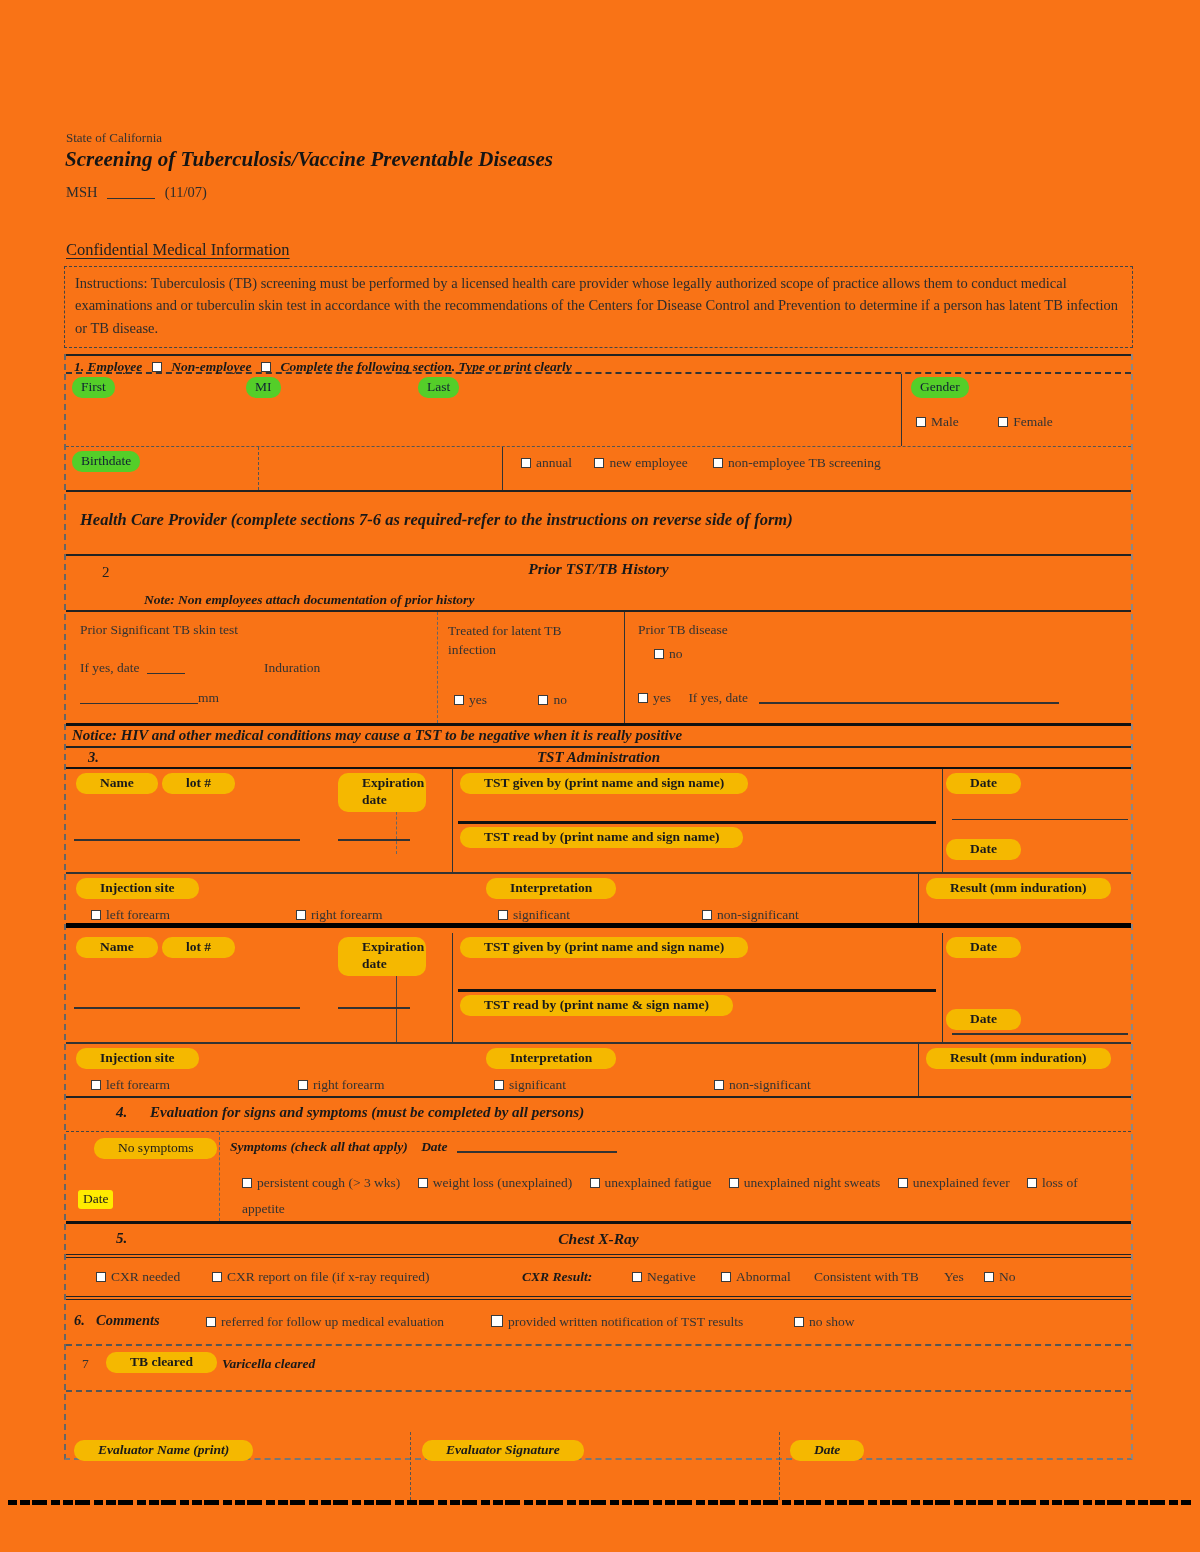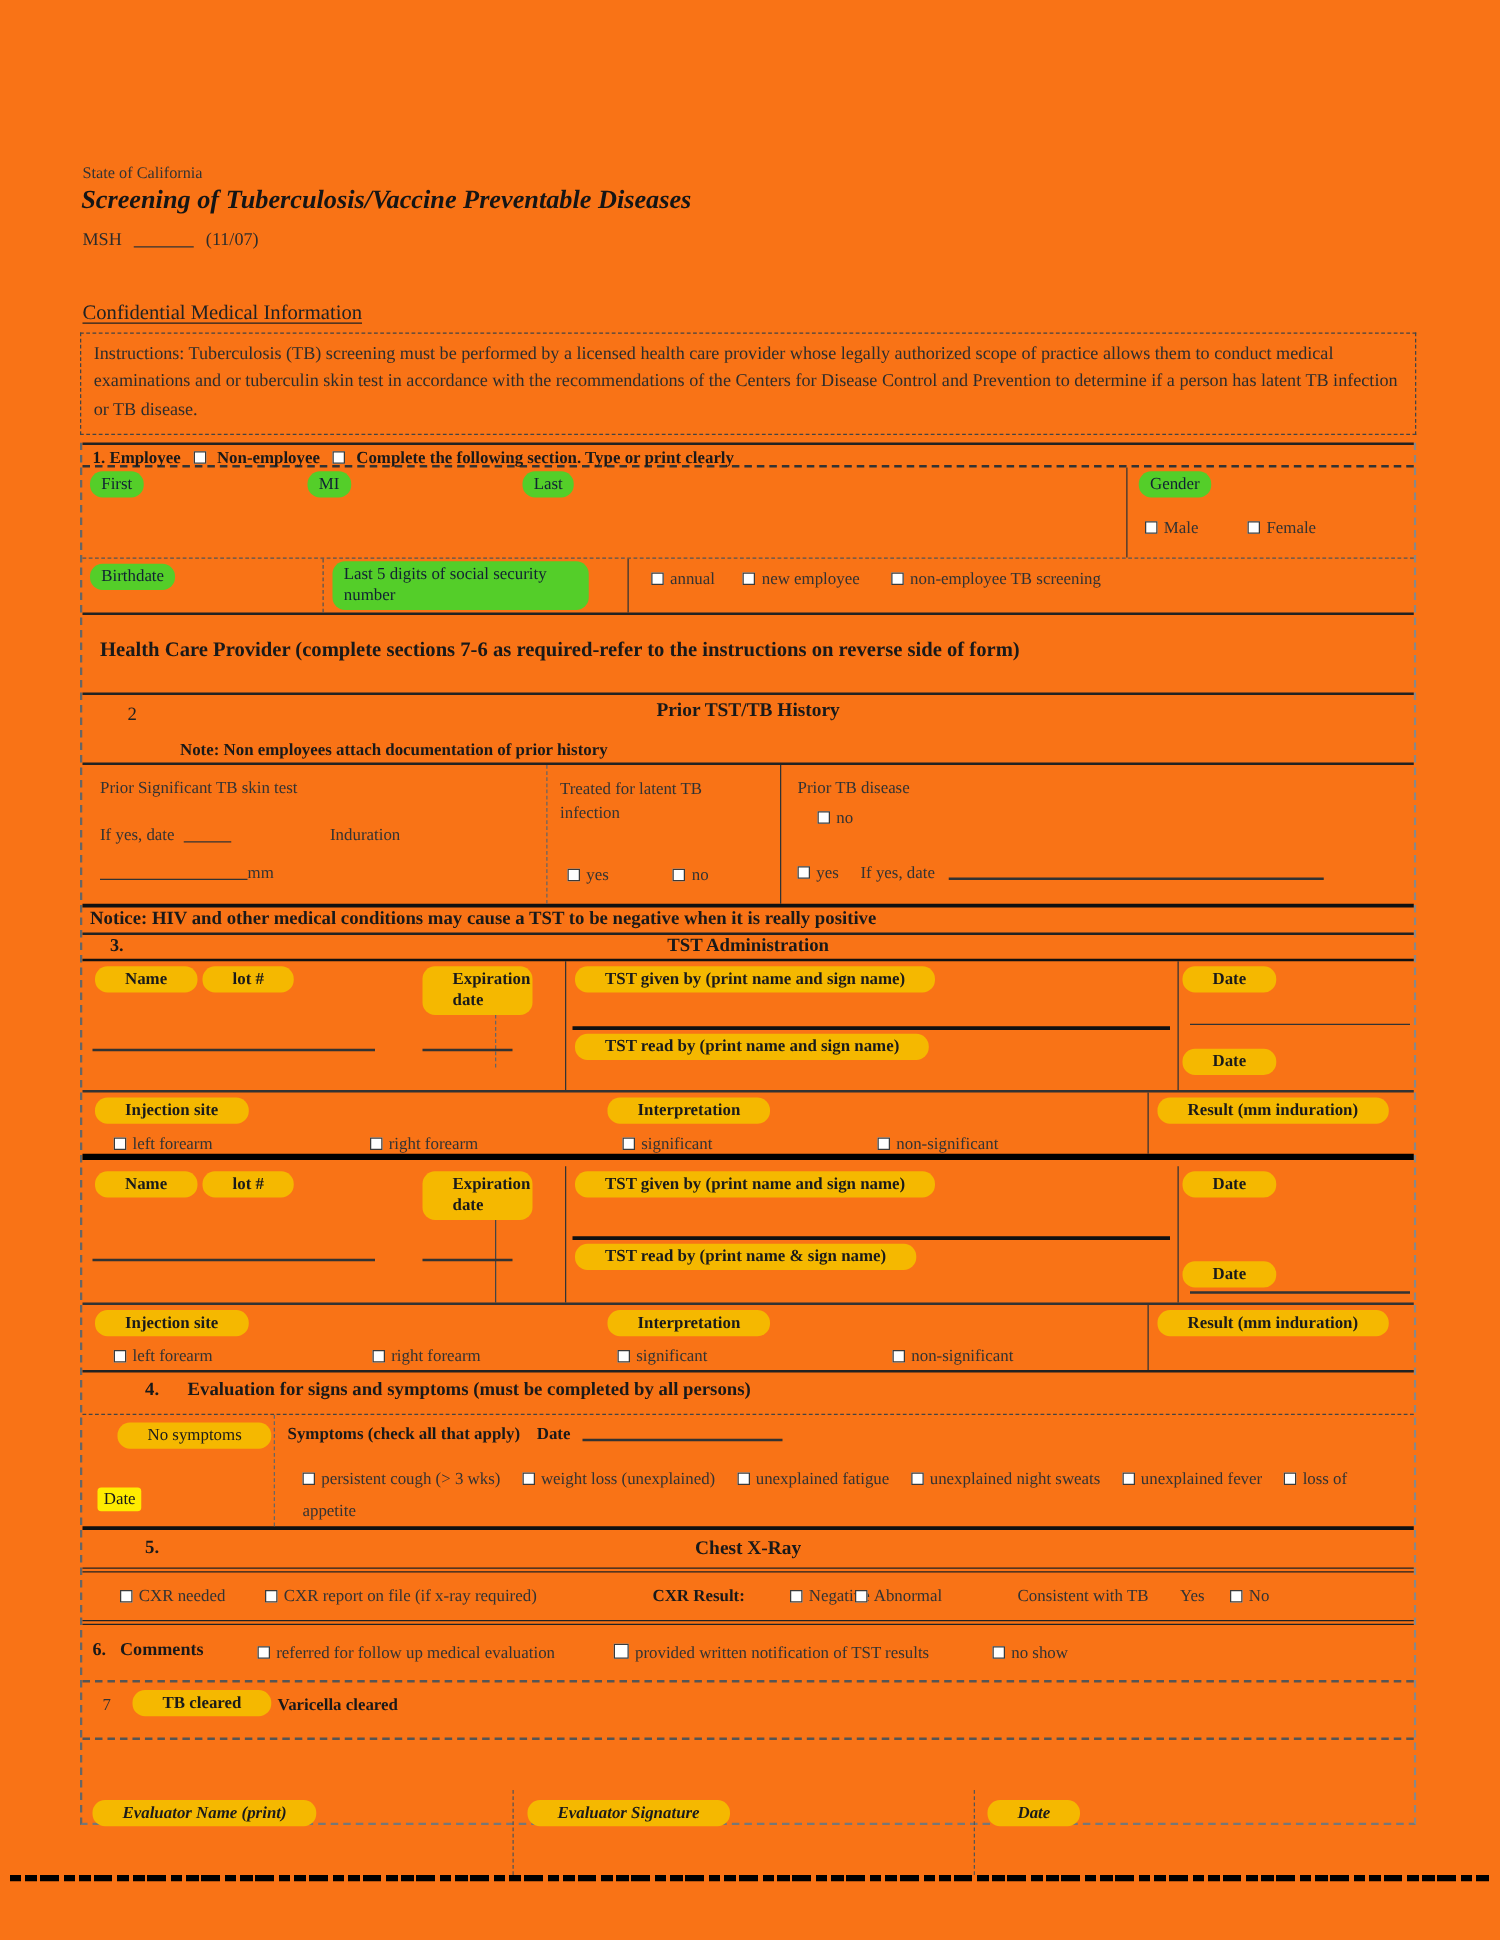--- a/index.html
+++ b/index.html
@@ -1,20 +1,20 @@
 <!DOCTYPE html>
 <html><head>
 <meta charset="utf-8">
 <style>
   * { margin:0; padding:0; box-sizing:border-box; }
   body { background:#e9e9e9; font-family:"Liberation Serif", serif; }
   #page { position:relative; width:1200px; height:1552px; background:#f97316; margin:0 auto;
           color:#2a2a2a; overflow:hidden; }
   .abs { position:absolute; }
-  .b { font-weight:bold; color:#191919; }
+  .b { font-weight:bold; color:#191919;font-style:italic; }
   .small { font-size:13.5px; }
   
   .cb { display:inline-block; width:10px; height:10px; border:1.3px solid #3a3a3a;
         vertical-align:-1px; margin-right:5px; background:#fff; }
   
   .uline { display:inline-block; border-bottom:1.6px solid #333; height:12px; vertical-align:-2px; }
   .hline { position:absolute; height:0; }
   .vline { position:absolute; width:0; top:0; bottom:0; }
   
   .hg { background:#54CE29; border-radius:10px; padding:2px 9px 3px; display:inline-block;
@@ -63,21 +63,20 @@
       <span class="hg abs" style="left:845px; top:3px;">Gender</span>
       <span class="abs lbl" style="left:850px; top:40px;">
         <span class="cb"></span><span>Male</span>
         <span style="margin-left:36px;"><span class="cb"></span><span>Female</span></span>
       </span>
     </div>
 
     <div class="row" style="top:92px; height:46px; border-top:1.6px dashed #555; border-bottom:2.5px solid #222;">
       <span class="hg abs" style="left:6px; top:4px;">Birthdate</span>
       <div class="vline" style="left:192px; border-left:1.4px dashed #555;"></div>
-      <span class="hg abs" style="left:200px; top:2px; width:205px; line-height:1.25;">Last 5 digits of social security number</span>
       <div class="vline" style="left:436px; border-left:1.6px solid #333;"></div>
       <span class="abs lbl" style="left:455px; top:8px;">
         <span class="cb"></span><span>annual</span>
         <span style="margin-left:19px;"><span class="cb"></span><span>new employee</span></span>
         <span style="margin-left:22px;"><span class="cb"></span><span>non-employee TB screening</span></span>
       </span>
     </div>
 
     <div class="row" style="top:138px; height:64px; border-bottom:2.5px solid #222;">
       <div class="abs b" style="left:14px; top:18px; font-size:16.5px;">Health Care Provider (complete sections 7-6 as required-refer to the instructions on reverse side of form)</div>
@@ -212,21 +211,21 @@
     <div class="row" style="top:870px; height:34px; border-bottom:4px double #222;">
       <span class="abs b" style="left:50px; top:6px; font-size:15px;">5.</span>
       <div class="abs b" style="left:0; right:0; top:6px; text-align:center; font-size:15.5px;">Chest X-Ray</div>
     </div>
 
     <div class="row" style="top:904px; height:42px; border-bottom:4px double #222;">
       <span class="abs lbl" style="left:30px; top:11px;"><span class="cb"></span><span>CXR needed</span></span>
       <span class="abs lbl" style="left:146px; top:11px;"><span class="cb"></span><span>CXR report on file (if x-ray required)</span></span>
       <span class="abs b small" style="left:456px; top:11px;">CXR Result:</span>
       <span class="abs lbl" style="left:566px; top:11px;"><span class="cb"></span><span>Negative</span></span>
-      <span class="abs lbl" style="left:618px; top:11px;"><span class="cb"></span><span>Abnormal</span></span>
+      <span class="abs lbl" style="left:655px; top:11px;"><span class="cb"></span><span>Abnormal</span></span>
       <span class="abs lbl" style="left:748px; top:11px;"><span>Consistent with TB</span></span>
       <span class="abs lbl" style="left:878px; top:11px;"><span>Yes</span></span>
       <span class="abs lbl" style="left:918px; top:11px;"><span class="cb"></span><span>No</span></span>
     </div>
 
     <div class="row" style="top:946px; height:46px; border-bottom:2px dashed #555;">
       <span class="abs b" style="left:8px; top:12px; font-size:14.5px;">6.</span>
       <span class="abs b" style="left:30px; top:12px; font-size:14.5px;">Comments</span>
       <span class="abs lbl" style="left:140px; top:14px;"><span class="cb"></span><span>referred for follow up medical evaluation</span></span>
       <span class="abs lbl" style="left:425px; top:14px;"><span class="cb" style="width:12px;height:12px;"></span><span>provided written notification of TST results</span></span>

